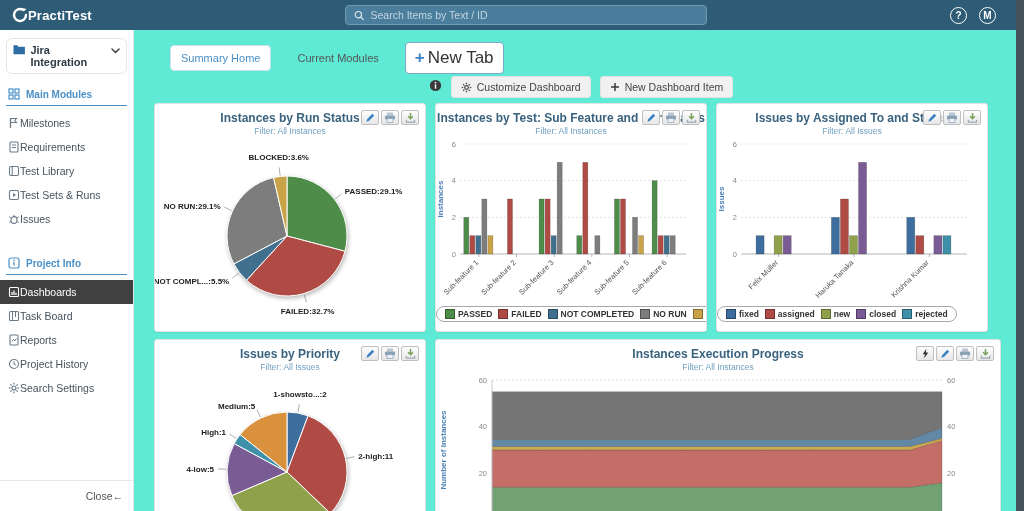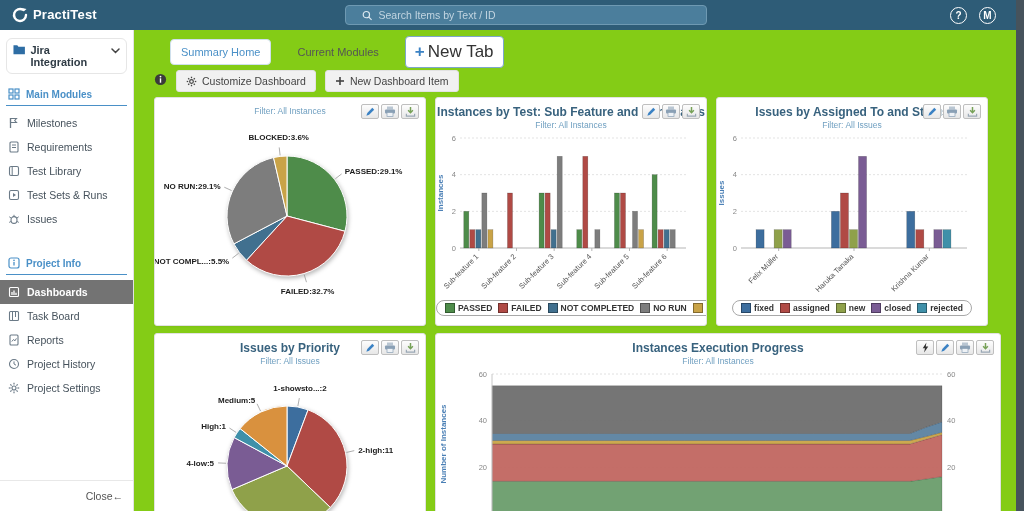--- a/index.html
+++ b/index.html
@@ -1,56 +1,56 @@
 <!DOCTYPE html>
 <html><head>
 <meta charset="utf-8">
 <style>
   *{box-sizing:border-box;margin:0;padding:0}
   html,body{width:1024px;height:511px;overflow:hidden}
   body{font-family:"Liberation Sans",sans-serif;background:#fafafa}
   
   .navbar{height:30px;background:#2e5c77;display:flex;align-items:center;padding:0 12px;position:relative;z-index:5}
-  .brand{color:#fff;font-weight:bold;font-size:13px;display:flex;gap:5px;align-items:flex-start;letter-spacing:.2px}
-  .search{position:absolute;left:345px;width:362px;height:20px;top:5px;background:#4b7e9c;border:1px solid #6e99b2;border-radius:4px;display:flex;align-items:center;padding:0 16px;gap:6px}
+  .brand{color:#fff;font-weight:bold;font-size:13px;display:flex;align-items:center;letter-spacing:.2px}
+  .search{position:absolute;left:345px;width:362px;height:20px;top:5px;background:#4b7e9c;border:1px solid #6e99b2;border-radius:4px;display:flex;align-items:center;padding:0 8px;gap:6px}
   .search input{background:transparent;border:none;outline:none;color:#e3eef5;font-size:10.5px;width:100%;font-family:"Liberation Sans",sans-serif}
   .search input::placeholder{color:#c2d5e1}
   .nav-right{margin-left:auto;display:flex;gap:12px;align-items:center;margin-right:16px}
   .circle-btn{width:17px;height:17px;border:1.6px solid #fff;border-radius:50%;color:#fff;font-size:10px;display:flex;align-items:center;justify-content:center;font-weight:bold;cursor:pointer}
   
   .shell{display:flex;height:481px}
   .sidebar{width:134px;background:#fff;border-right:1px solid #e2e2e2;display:flex;flex-direction:column;font-size:10.5px;color:#3d4a55}
   .proj{margin:8px 6px 6px;border:1px solid #e6e6e6;border-radius:6px;padding:5px 6px;display:flex;align-items:flex-start;gap:5px;font-weight:bold;font-size:11px;color:#2f3b45;cursor:pointer}
   .proj .chev{margin-left:auto;color:#444}
   .sec-head{color:#4a90c7;font-weight:bold;display:flex;gap:6px;align-items:center;padding:8px 8px 5px;font-size:10px}
   .sec-rule{border-bottom:1px solid #4a90c7;margin:0 6px 5px}
-  .sitem{display:flex;gap:7px;align-items:center;padding:6px 8px;cursor:pointer;color:#46525c}
+  .sitem{display:flex;align-items:center;padding:6px 8px;cursor:pointer;color:#46525c}
   .sitem svg{flex:0 0 auto}
-  .sitem.active{background:#737373;color:#fff;font-weight:bold}
+  .sitem.active{background:#404040;color:#fff;font-weight:normal}
   .gap{height:18px}
   .sclose{margin-top:auto;border-top:1px solid #e8e8e8;padding:9px 10px;display:flex;justify-content:flex-end;color:#555;font-size:10.5px;cursor:pointer}
-  .main{flex:1;padding:0 8px 0 20px;overflow:hidden;background:#84cc16}
+  .main{flex:1;padding:6px 8px 0 20px;overflow:hidden;background:#5eead4}
   
   .tabsrow{display:flex;align-items:center;gap:16px;margin:6px 0 2px 16px}
   .tab{font-size:11px;color:#555;padding:6px 10px;cursor:pointer}
   .tab.active{color:#4a90c7;border:1px solid #cfe0ec;border-radius:4px;background:#fff}
   .newtab{font-size:17px;border:1px solid #7da7c9;border-radius:4px;padding:5px 9px;background:#fff;color:#333;cursor:pointer}
   .newtab b{color:#3b82c4;margin-right:3px}
-  .toolrow{display:flex;justify-content:flex-start;align-items:center;gap:9px;margin:0 8px 5px 0}
+  .toolrow{display:flex;justify-content:center;align-items:center;gap:9px;margin:0 8px 5px 0}
   .toolbtn{background:#f1f1f1;border:1px solid #e2e2e2;border-radius:3px;font-size:10.5px;color:#444;padding:4px 9px;display:flex;gap:5px;align-items:center;cursor:pointer}
   
   .grid{display:flex;flex-wrap:wrap;gap:7px 9px;align-content:flex-start}
   .panel{background:#fff;border:1px solid #e2e2e2;border-radius:3px;box-shadow:0 1px 2px rgba(0,0,0,.05);position:relative;height:229px;overflow:hidden;width:272px}
   .panel.wide{width:566px}
   .phead{text-align:center;padding-top:7px;position:relative}
   .ptitle{color:#38627e;font-weight:bold;font-size:12px;white-space:nowrap;overflow:hidden}
   .pfilter{color:#6f9fc0;font-size:8.5px;margin-top:1px}
   .pbtns{position:absolute;top:6px;right:6px;display:flex;gap:2px;z-index:2}
   .pbtn{width:18px;height:15px;background:linear-gradient(#fdfdfd,#e7e7e7);border:1px solid #bfbfbf;border-radius:2px;display:flex;align-items:center;justify-content:center;cursor:pointer}
-  .legendwrap{text-align:center;margin-top:1px}
+  .legendwrap{margin-top:1px}
   .legendbox{display:inline-flex;border:1px solid #a8a8a8;border-radius:9px;padding:2px 5px;background:#fff}
   .lkey{display:flex;align-items:center;gap:3px;font-size:8.5px;color:#333;font-weight:bold;padding:0 3px;white-space:nowrap}
   .lkey i{width:10px;height:10px;border:1px solid rgba(0,0,0,.35);display:inline-block}
   
   .plbl{font-size:8px;font-weight:bold;fill:#1c1c1c}
   .tick{font-size:7.5px;fill:#888}
   .cat{font-size:7.5px;fill:#555}
   .ylab{font-size:8px;font-weight:bold;fill:#4a7fb5}
   .pieg{filter:drop-shadow(1px 2px 2px rgba(0,0,0,.28))}
   
@@ -197,21 +197,21 @@
           <line x1="6" y1=".8" x2="6" y2="2.6"></line>
             <line x1="6" y1="9.4" x2="6" y2="11.2"></line>
           <line x1=".8" y1="6" x2="2.6" y2="6"></line>
             <line x1="9.4" y1="6" x2="11.2" y2="6"></line>
           <line x1="2.3" y1="2.3" x2="3.6" y2="3.6"></line>
             <line x1="8.4" y1="8.4" x2="9.7" y2="9.7"></line>
           <line x1="9.7" y1="2.3" x2="8.4" y2="3.6"></line>
             <line x1="3.6" y1="8.4" x2="2.3" y2="9.7"></line>
         </g>
       </svg>
-      <span>Project Settings</span>
+      <span>Search Settings</span>
     </div>
 
     <div class="sclose">
       <span>Close</span>
       <span>←</span>
     </div>
   </aside>
 
   <main class="main">
     <div class="tabsrow">
@@ -250,20 +250,21 @@
             <line x1="1" y1="5" x2="9" y2="5" stroke="#444" stroke-width="1.6"></line>
           </svg>
         <span>New Dashboard Item</span>
       </span>
     </div>
 
     <div class="grid">
 
       <section class="panel">
         <div class="phead">
+          <div class="ptitle">Instances by Run Status</div>
           <div class="pfilter">Filter: All Instances</div>
           <div class="pbtns">
             <span class="pbtn">
                 <svg width="11" height="11" viewBox="0 0 12 12">
                   <path d="M1.5 10.5l1-3L8 2l2 2-5.5 5.5z" fill="#3b82c4"></path>
                 </svg>
               </span>
             <span class="pbtn">
                 <svg width="12" height="11" viewBox="0 0 12 11">
                   <rect x="3" y="0.5" width="6" height="3" fill="#b9c6d2"></rect>

